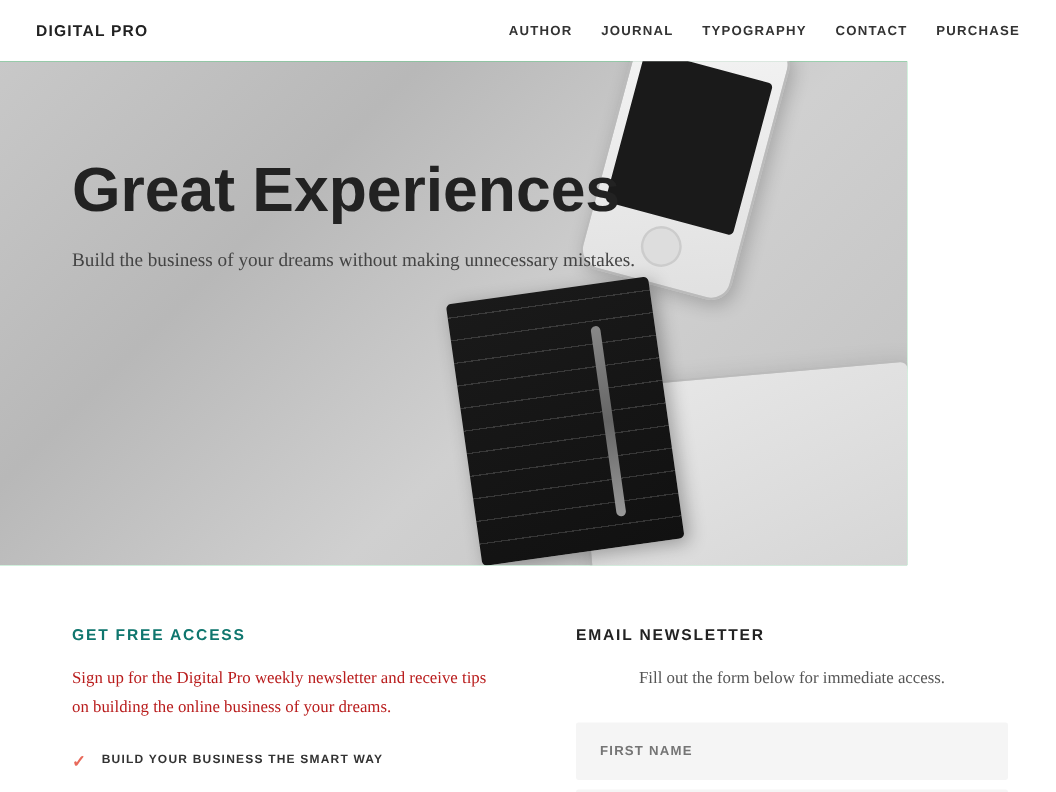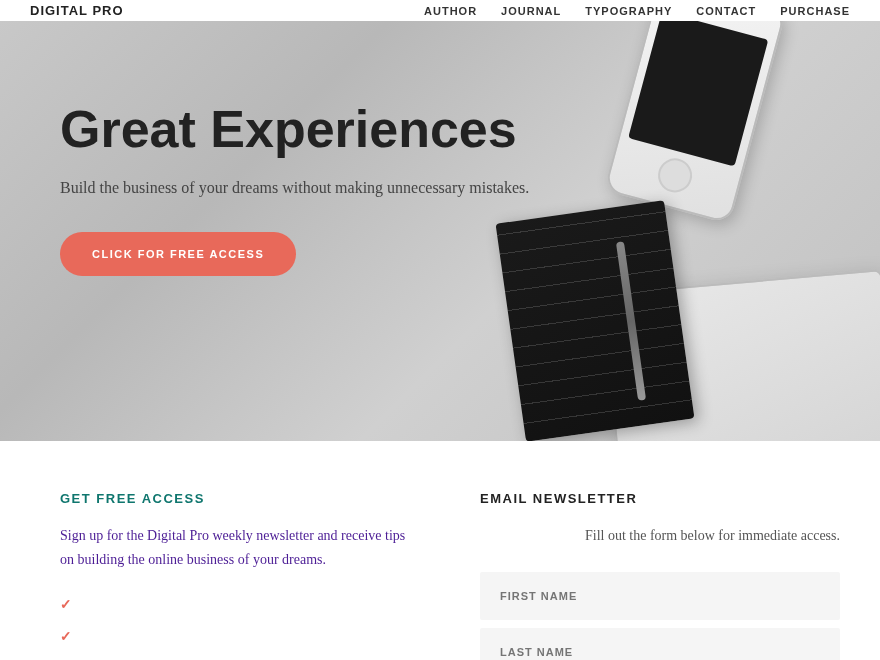--- a/index.html
+++ b/index.html
@@ -3,21 +3,21 @@
   <meta charset="utf-8">
   <style>
     * { margin: 0; padding: 0; box-sizing: border-box; }
     body { font-family: 'Georgia', serif; background: #fff; width: 880px; overflow-x: hidden; }
 
     
     header {
       display: flex;
       justify-content: space-between;
       align-items: center;
-      padding: 3px 30px;
+      padding: 18px 30px;
       background: #fff;
       border-bottom: none;
     }
     .logo {
       font-family: Arial, sans-serif;
       font-size: 13px;
       font-weight: 700;
       letter-spacing: 1px;
       color: #222;
     }
@@ -33,21 +33,21 @@
       font-weight: 700;
       letter-spacing: 1px;
       text-transform: uppercase;
       color: #333;
       text-decoration: none;
     }
 
     
     .hero {
       position: relative;
-      width: 880px;
+      width: 756px;
       height: 420px;
       background: #22c55e;
       overflow: hidden;
     }
     .hero-bg {
       position: absolute;
       inset: 0;
       background: linear-gradient(135deg, #c8c8c8 0%, #b8b8b8 30%, #d0d0d0 60%, #c0c0c0 100%);
     }
 
@@ -159,21 +159,20 @@
       font-size: 52px;
       font-weight: 800;
       color: #222;
       line-height: 1.1;
       margin-bottom: 18px;
     }
     .hero-subtitle {
       font-family: Georgia, serif;
       font-size: 16px;
       color: #444;
-      margin-bottom: 32px;
       line-height: 1.5;
     }
     .cta-button {
       display: inline-block;
       background: #e8695a;
       color: #fff;
       font-family: Arial, sans-serif;
       font-size: 11px;
       font-weight: 700;
       letter-spacing: 1.5px;
@@ -202,21 +201,21 @@
       font-size: 13px;
       font-weight: 800;
       letter-spacing: 1.5px;
       text-transform: uppercase;
       color: #0f766e;
       margin-bottom: 18px;
     }
     .section-body {
       font-family: Georgia, serif;
       font-size: 14px;
-      color: #4c1d95;
+      color: #b91c1c;
       line-height: 1.7;
       margin-bottom: 24px;
     }
     .feature-list {
       list-style: none;
       margin-top: 10px;
     }
     .feature-list li {
       display: flex;
       align-items: center;
@@ -248,21 +247,21 @@
       color: #222;
       margin-bottom: 18px;
       text-align: left;
     }
     .email-subtitle {
       font-family: Georgia, serif;
       font-size: 14px;
       color: #555;
       line-height: 1.7;
       margin-bottom: 24px;
-      text-align: right;
+      text-align: center;
     }
     .form-field {
       width: 100%;
       padding: 18px 20px;
       background: #f5f5f5;
       border: none;
       border-radius: 2px;
       font-family: Arial, sans-serif;
       font-size: 11px;
       font-weight: 700;
@@ -294,32 +293,32 @@
   <div class="device-phone">
     <div class="device-phone-screen"></div>
   </div>
   <div class="device-laptop"></div>
   <div class="device-notebook"></div>
   <div class="device-pen"></div>
 
   <div class="hero-content">
     <h1 class="hero-title">Great Experiences</h1>
     <p class="hero-subtitle">Build the business of your dreams without making unnecessary mistakes.</p>
-    <a class="cta-button" href="#">CLICK FOR FREE ACCESS</a>
   </div>
 </section>
 
 <section class="content-section">
 
   <div class="left-col">
     <h2 class="section-title">GET FREE ACCESS</h2>
     <p class="section-body">Sign up for the Digital Pro weekly newsletter and receive tips on building the online business of your dreams.</p>
     <ul class="feature-list">
     <li>
           <span class="checkmark">✓</span>
+          <span>BUILD YOUR BUSINESS THE SMART WAY</span>
         </li>
         <li>
           <span class="checkmark">✓</span>
         </li>
       </ul>
   </div>
 
   <div class="right-col">
     <h2 class="email-title">EMAIL NEWSLETTER</h2>
     <p class="email-subtitle">Fill out the form below for immediate access.</p>

